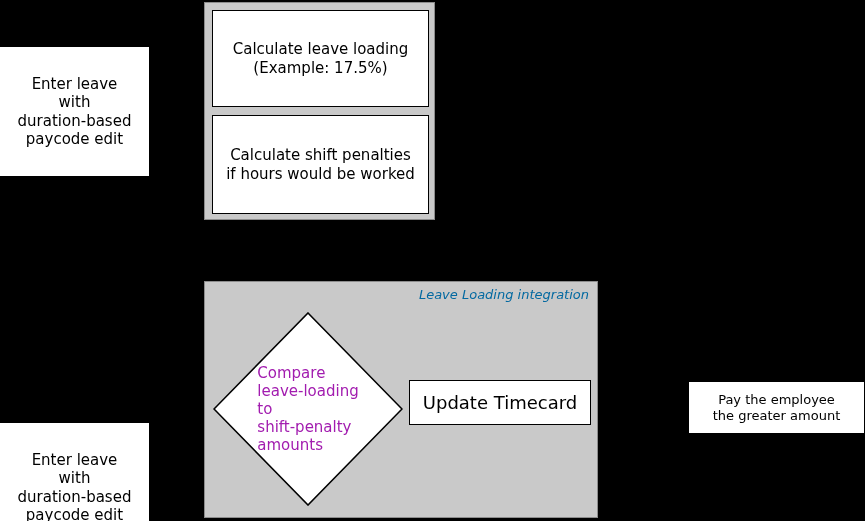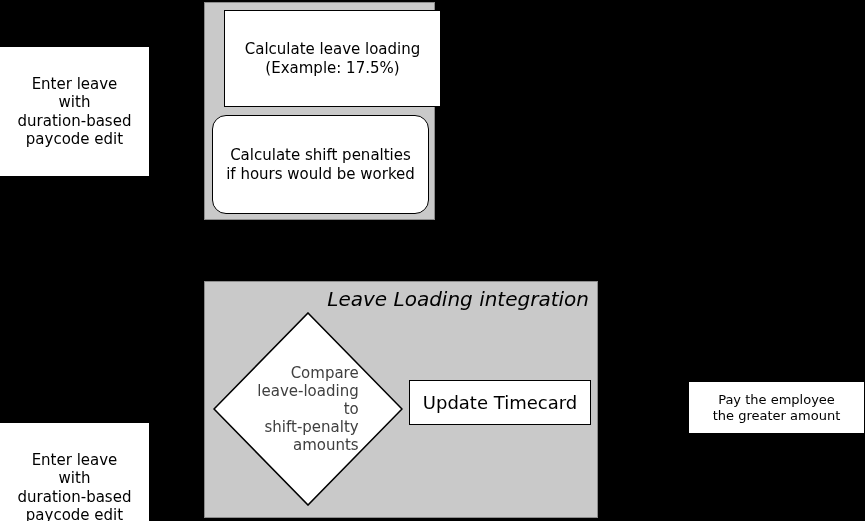--- a/index.html
+++ b/index.html
@@ -68,46 +68,44 @@
     padding: 6px;
   }
   #calc-group .node {
     position: absolute;
     left: 7px;
     width: 217px;
   }
   #calc-leave-loading {
     top: 7px;
     height: 97px;
-    margin-left: 12px;
   }
   #calc-shift-penalties {
     top: 112px;
     height: 99px;
-    border-radius: 14px;
   }
 
   
   #integration-group {
     position: absolute;
     box-sizing: border-box;
     left: 204px;
     top: 281px;
     width: 394px;
     height: 237px;
     background: #c9c9c9;
     border: 1px solid #8c8c8c;
   }
   #integration-label {
     position: absolute;
     right: 8px;
     top: 5px;
     font-style: italic;
-    font-size: 20px;
-    color: #000000;
+    font-size: 13px;
+    color: #0369a1;
     white-space: nowrap;
   }
 
   
   #decision-diamond {
     position: absolute;
     left: 8px;
     top: 30px;
     width: 190px;
     height: 194px;
@@ -119,25 +117,25 @@
   }
   #decision-label {
     position: absolute;
     left: 0;
     top: 0;
     width: 190px;
     height: 194px;
     display: flex;
     align-items: center;
     justify-content: center;
-    text-align: right;
+    text-align: left;
     font-size: 15px;
     line-height: 1.2;
     white-space: pre-line;
-    color: #404040;
+    color: #a21caf;
   }
 
   
   #update-timecard {
     position: absolute;
     left: 204px;
     top: 98px;
     width: 182px;
     height: 45px;
     font-size: 18px;

